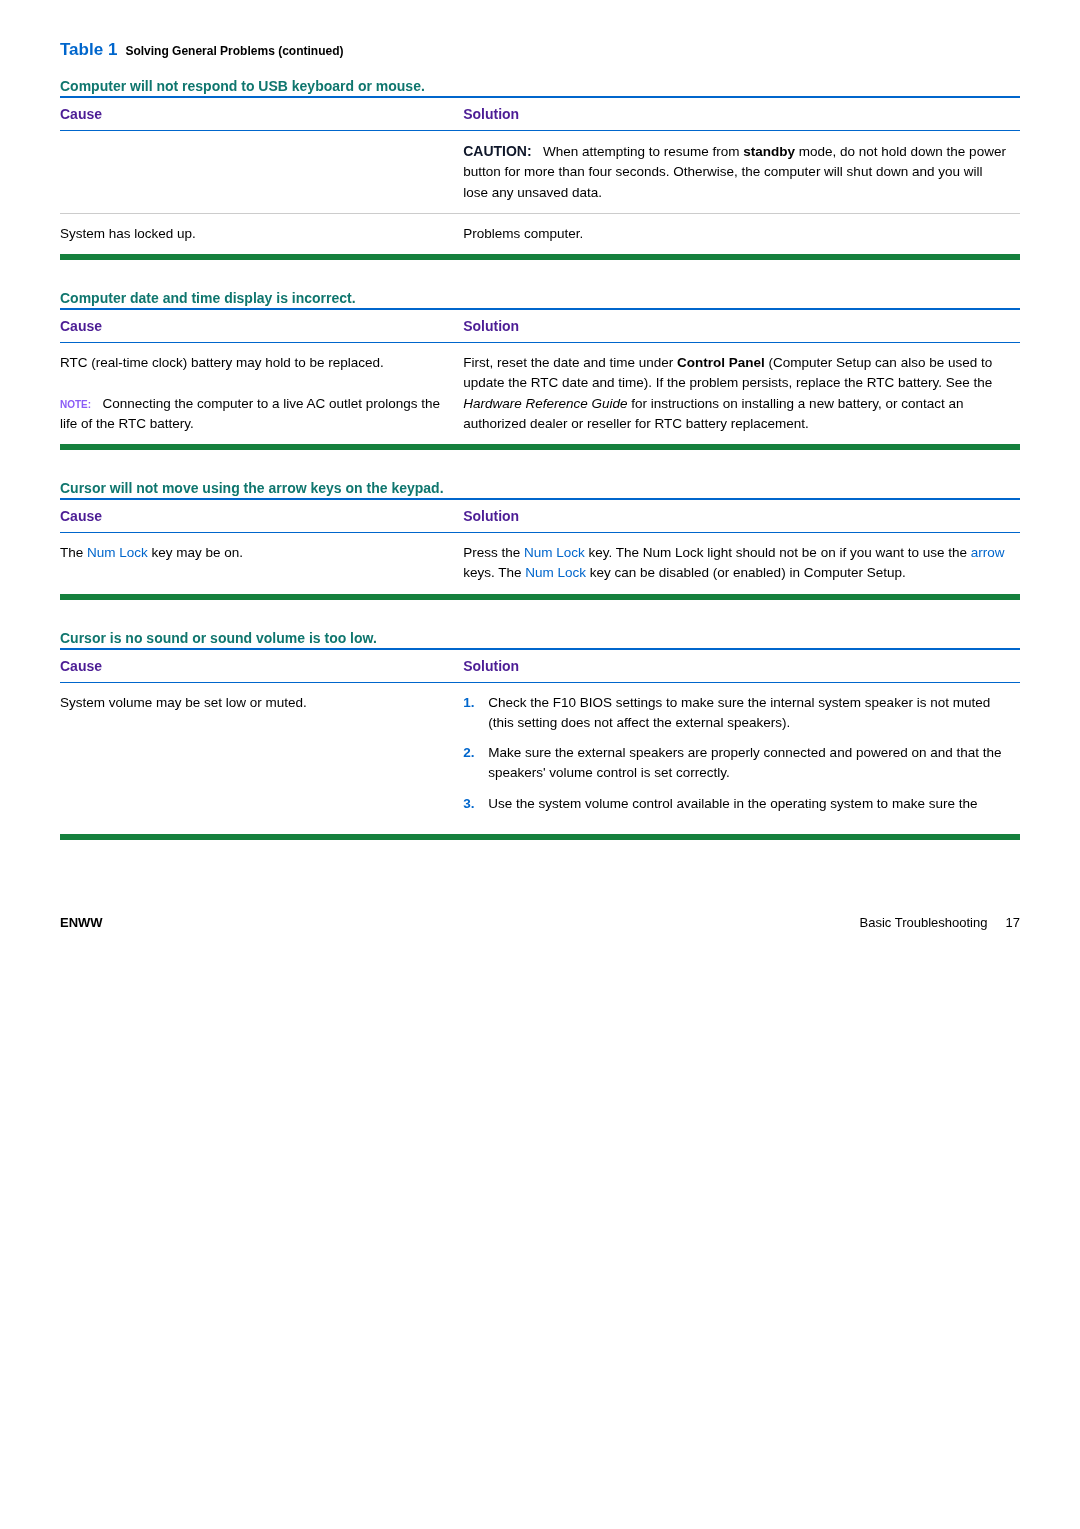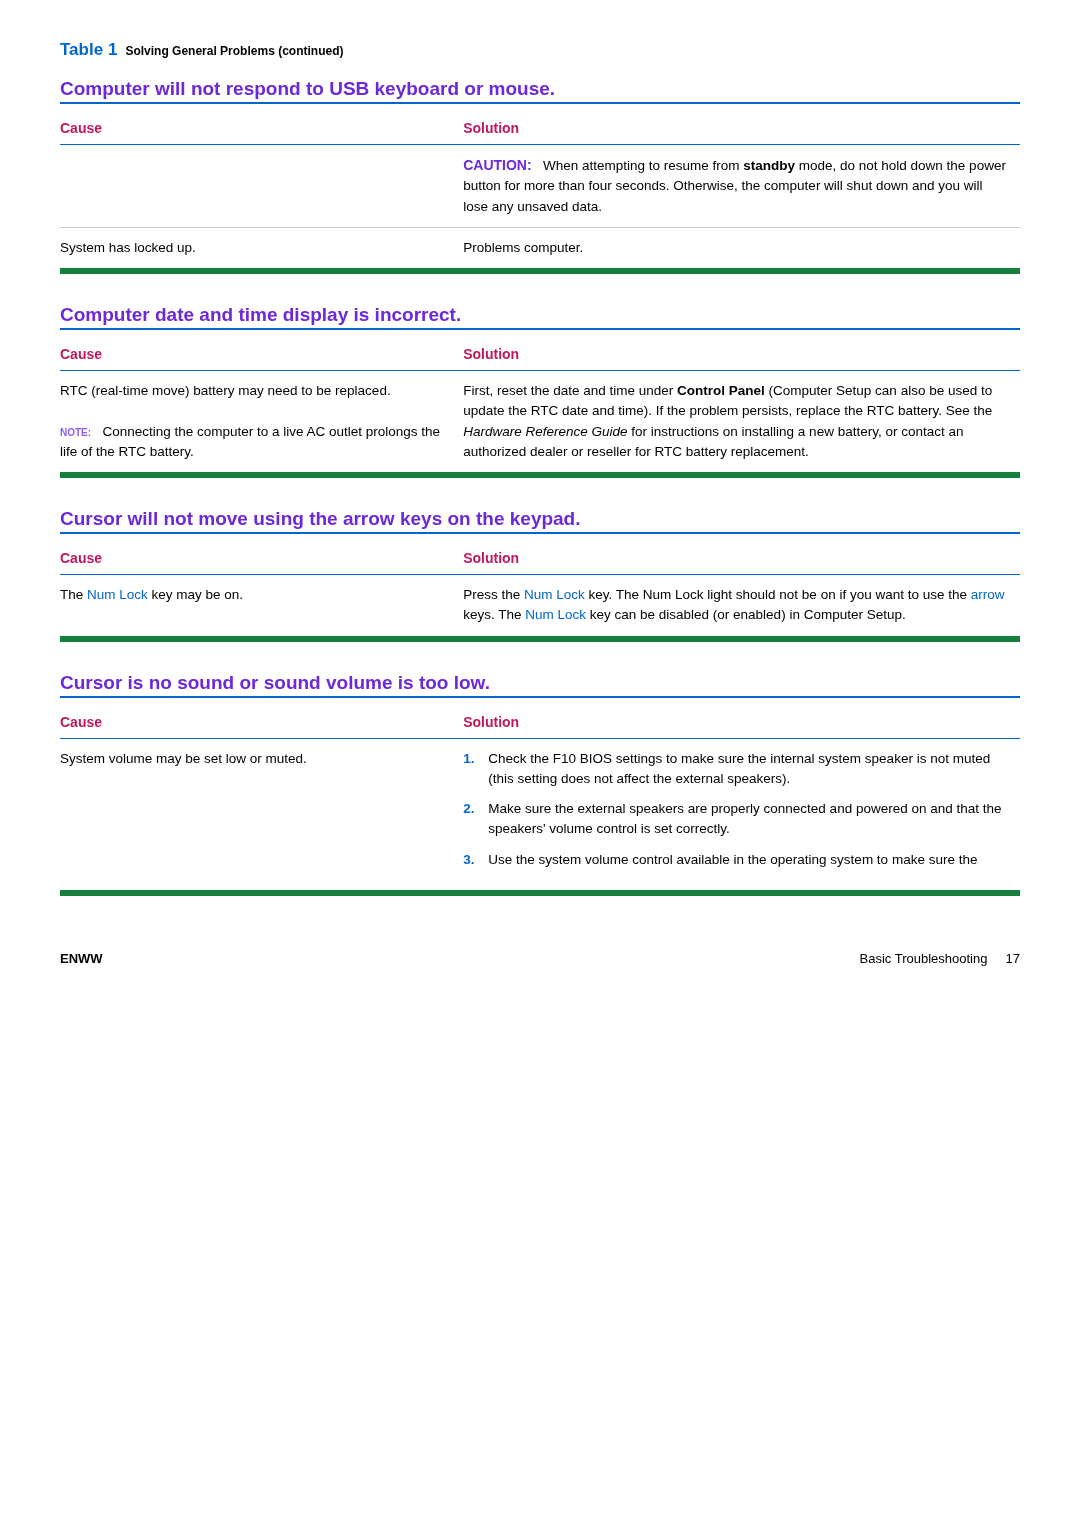--- a/index.html
+++ b/index.html
@@ -6,60 +6,60 @@
     body {
       font-family: Arial, Helvetica, sans-serif;
       font-size: 14px;
       background: #fff;
       color: #000;
       width: 1080px;
       min-height: 1529px;
       padding: 40px 60px 60px 60px;
     }
     .section-subtitle {
-      color: #6d28d9;
-      font-size: 19px;
+      color: #0f766e;
+      font-size: 14px;
       font-weight: bold;
       margin-bottom: 0px;
     }
     .trouble-table {
       width: 100%;
       border-collapse: collapse;
       margin-bottom: 30px;
     }
     .trouble-table .top-border {
       border-top: 2px solid #0066cc;
     }
     .trouble-table th {
-      color: #be185d;
+      color: #4c1d95;
       font-weight: bold;
       font-size: 14px;
       text-align: left;
-      padding: 16px 10px 8px 0;
+      padding: 8px 10px 8px 0;
       border-bottom: 1px solid #0066cc;
       width: 42%;
     }
     .trouble-table th.solution-col {
       width: 58%;
     }
     .trouble-table td {
       padding: 10px 10px 10px 0;
       vertical-align: top;
       font-size: 13.5px;
       line-height: 1.5;
     }
     .trouble-table tr.last-row td {
       border-bottom: 6px solid #15803d;
     }
     .trouble-table tr td {
       border-bottom: 1px solid #ccc;
     }
     .caution-label {
       font-weight: bold;
-      color: #6d28d9;
+      color: #0f172a;
       font-size: 14px;
     }
     .note-label {
       font-weight: bold;
       color: #8b5cf6;
       font-size: 10px;
     }
     .blue-link {
       color: #0066cc;
       text-decoration: none;
@@ -82,21 +82,21 @@
     .numbered-list li .num {
       color: #0066cc;
       font-weight: bold;
       min-width: 20px;
       margin-right: 5px;
     }
     .footer {
       display: flex;
       justify-content: space-between;
       align-items: center;
-      margin-top: 50px;
+      margin-top: 70px;
       padding-top: 5px;
       font-size: 13px;
     }
     .footer-left {
       font-weight: bold;
     }
     .footer-right {
       font-size: 13px;
     }
     .subtitle-wrapper {
@@ -153,21 +153,21 @@
   <table class="trouble-table">
     <thead>
       <tr>
         <th style="border-top: 2px solid #0066cc;">Cause</th>
         <th class="solution-col" style="border-top: 2px solid #0066cc;">Solution</th>
       </tr>
     </thead>
     <tbody>
       <tr class="last-row">
         <td>
-          <span>RTC (real-time move) battery may need to be replaced.</span>
+          <span>RTC (real-time clock) battery may hold to be replaced.</span>
           <br><br>
           <span class="note-label">NOTE:</span>
           <span>&nbsp; Connecting the computer to a live AC outlet prolongs the life of the RTC battery.</span>
         </td>
         <td>
           First, reset the date and time under <strong>Control Panel</strong> (Computer Setup can also be used to update the RTC date and time). If the problem persists, replace the RTC battery. See the <em>Hardware Reference Guide</em> for instructions on installing a new battery, or contact an authorized dealer or reseller for RTC battery replacement.
         </td>
       </tr>
     </tbody>
   </table>

